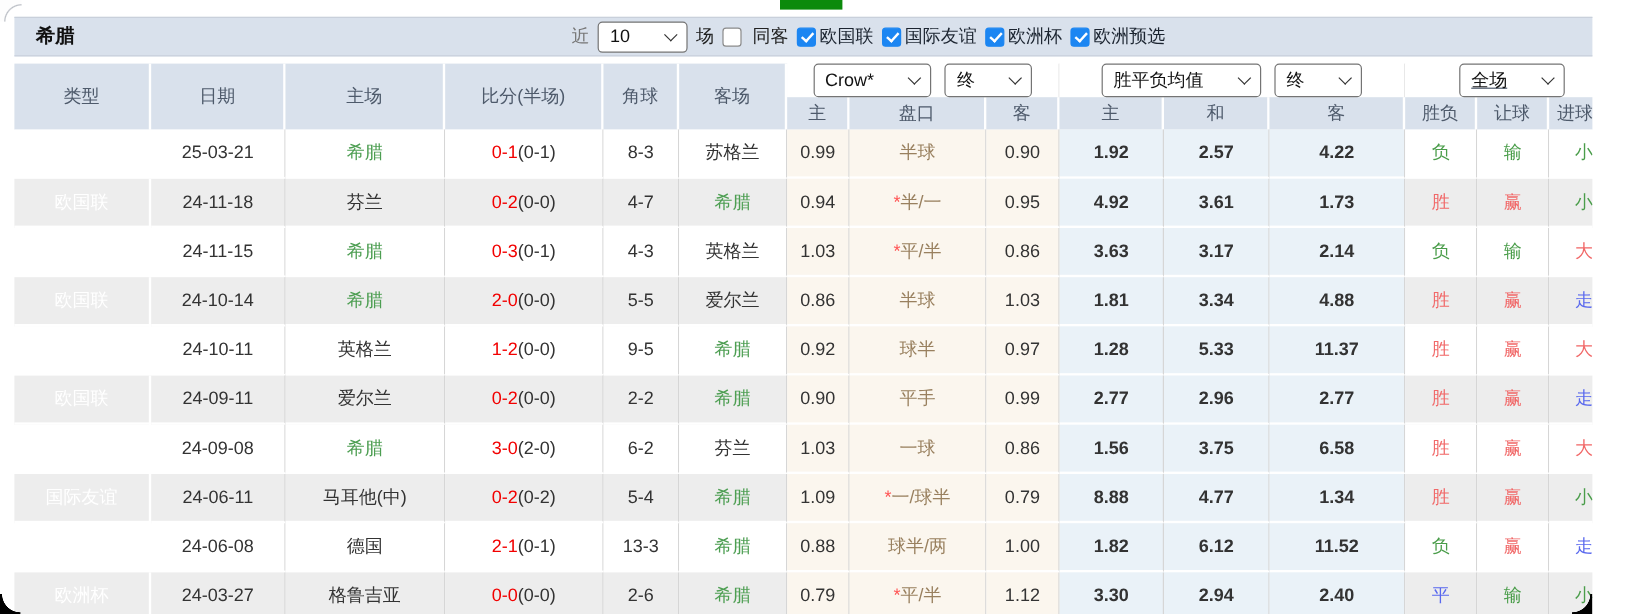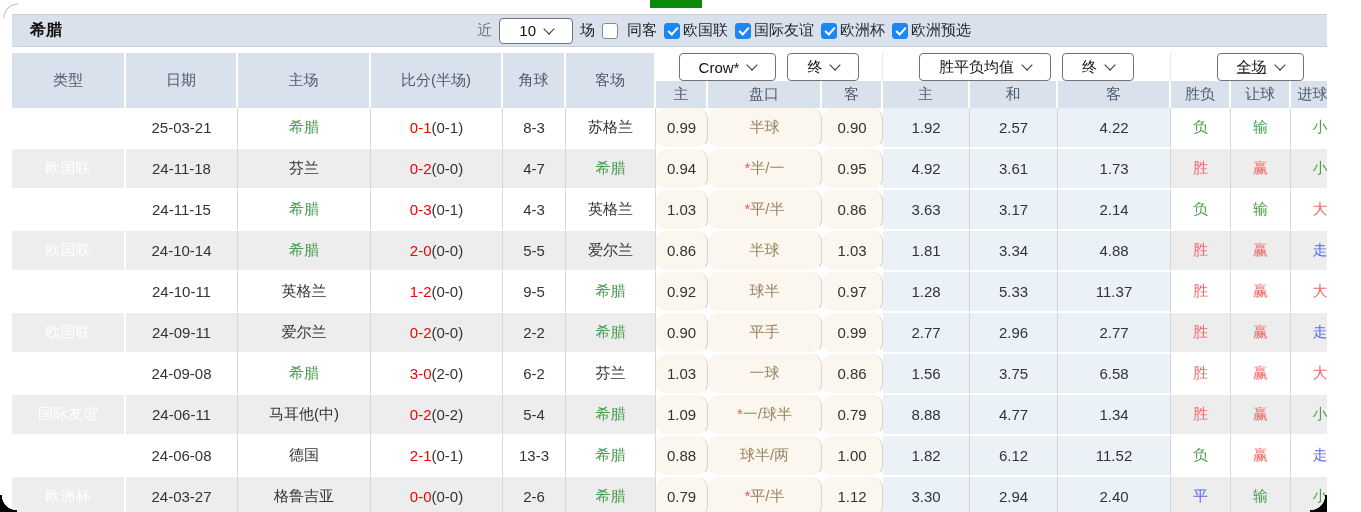--- a/index.html
+++ b/index.html
@@ -8,21 +8,21 @@
   
   .tab-indicator{position:absolute;left:650px;top:0;width:52px;height:8px;background:#0c8a0c;}
   
   .topbar{position:absolute;left:12px;top:14px;width:1337px;height:33px;background:#d9e1ec;
           display:flex;align-items:center;padding:0 18px;box-sizing:border-box;
           border-top:1px solid #c9d0db;border-bottom:1px solid #c9d0db;font-size:15px;color:#222;}
   .team-title{font-weight:bold;font-size:16px;color:#111;}
   .controls{display:flex;align-items:center;margin-left:auto;margin-right:360px;gap:7px;white-space:nowrap;}
   .lbl-dim{color:#777;}
   .sel{display:inline-flex;align-items:center;justify-content:center;background:#fff;
-       border:1px solid #747474;border-radius:4px;height:24px;padding:0 19px;font-size:15px;color:#111;cursor:default;}
+       border:1px solid #747474;border-radius:4px;height:24px;padding:0 9px;font-size:15px;color:#111;cursor:default;gap:21px;}
   .sel .chev{display:inline-block;width:7px;height:7px;border-right:1.8px solid #333;border-bottom:1.8px solid #333;
              transform:rotate(45deg);margin-left:9px;margin-top:-4px;}
   .cb{position:relative;display:inline-block;width:16px;height:16px;border-radius:3px;box-sizing:border-box;
       vertical-align:middle;margin-right:2px;}
   .cb.off{background:#fff;border:1.5px solid #8a8a8a;}
   .cb.on{background:#1c86f2;border:1.5px solid #1c86f2;}
   .cb.on::after{content:"";position:absolute;left:4.5px;top:1px;width:4px;height:8px;
       border:solid #fff;border-width:0 2px 2px 0;transform:rotate(42deg);}
   .flt{display:flex;align-items:center;gap:1px;color:#1b2430;}
   
@@ -33,22 +33,22 @@
   th:last-child{border-right:none;}
   th.grp{background:#fff;border-right:1px solid #e8e8e8;}
   th.grp:last-child{border-right:none;text-decoration:underline;}
   .selwrap{display:flex;justify-content:center;align-items:center;gap:11px;}
   .selwrap .sel{height:26px;}
   td{height:41px;border-right:1px solid #d6d6d6;border-bottom:2px solid #fff;text-align:center;
      font-size:15px;color:#333;padding:0;box-sizing:border-box;}
   td:last-child{border-right:none;}
   tr.odd td{background:#fff;}
   tr.even td{background:#ededed;}
-  tr td.cream{background:#fbf6ee;border-radius:11px;}
-  tr td.blue{background:#eaf2f8;}
+  tr td.cream{background:#fbf6ee;}
+  tr td.blue{background:#eaf2f8;font-weight:bold;}
   td.type{color:#fff;border-right:2px solid #fff;}
   .t-nl{background:#ffa502;}
   .t-fr{background:#5b74d6;}
   .t-ec{background:#7b0d11;}
   .greece{color:#4d9e52;}
   .ft{color:#f20000;}
   .hcap{color:#99805f;}
   .hstar{color:#ff5555;}
   .c-r{color:#f16868;}
   .c-g{color:#4a9d4a;}

